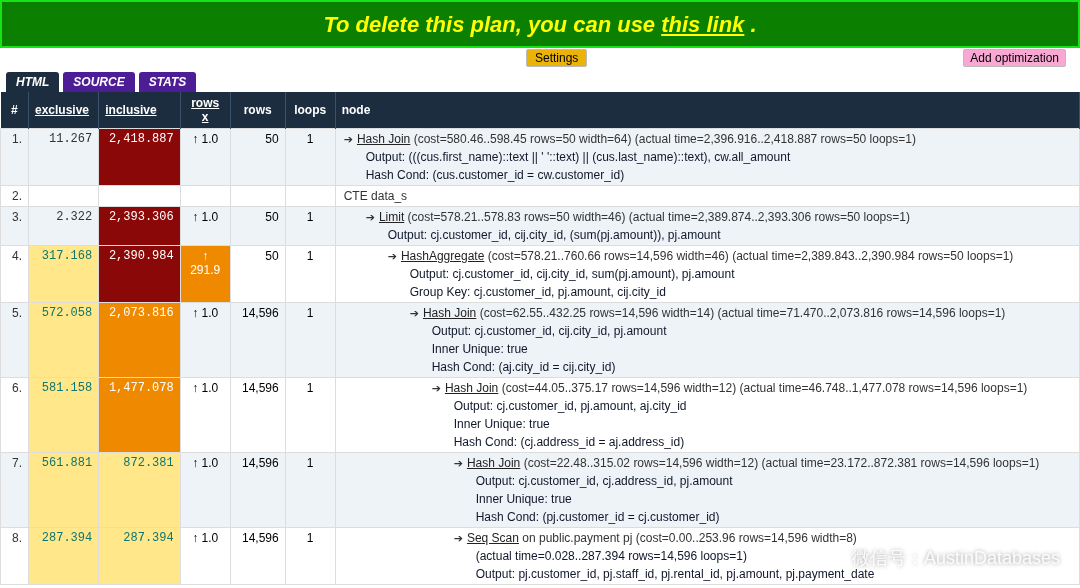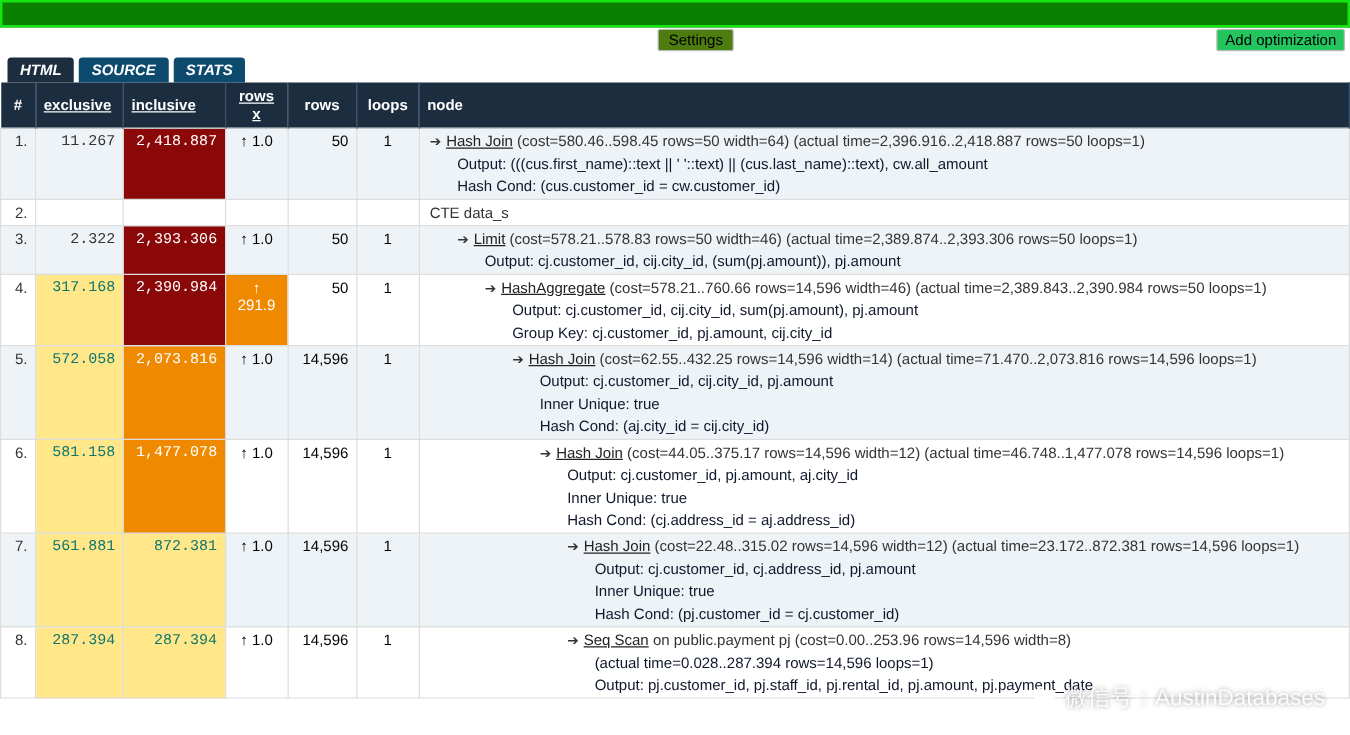--- a/index.html
+++ b/index.html
@@ -4,27 +4,27 @@
 <style>
   * { box-sizing: border-box; margin: 0; padding: 0; }
   body { font-family: Verdana, Arial, sans-serif; font-size: 12px; background: #fff; width: 1080px; }
   
   .banner { background: #0b8000; border: 2px solid #15e415; padding: 10px 0 8px; text-align: center; }
   .banner-title { color: #ffff00; font-size: 22px; font-weight: bold; font-style: italic; }
   .banner-title a { color: #ffff00; text-decoration: underline; }
   .banner-note { color: #ffff00; font-size: 12px; margin-top: 14px; }
   
   .toolbar { position: relative; height: 22px; }
-  .settings-btn { position: absolute; left: 526px; top: 1px; font: 12px Arial; padding: 1px 8px; background: #4d7c0f; border: 1px solid #bbb; border-radius: 2px; cursor: pointer; }
-  .add-opt-btn { position: absolute; right: 4px; top: 1px; font: 12px Arial; padding: 1px 6px; background: #22c55e; border: 1px solid #bbb; border-radius: 2px; cursor: pointer; }
+  .settings-btn { position: absolute; left: 526px; top: 1px; font: 12px Arial; padding: 1px 8px; background: #eab308; border: 1px solid #bbb; border-radius: 2px; cursor: pointer; }
+  .add-opt-btn { position: absolute; right: 14px; top: 1px; font: 12px Arial; padding: 1px 6px; background: #f9a8d4; border: 1px solid #bbb; border-radius: 2px; cursor: pointer; }
   
   .tabs { margin-top: 2px; display: flex; gap: 4px; padding-left: 6px; }
   .tab { display:inline-block; padding: 3px 10px; font-size: 12px; font-weight: bold; border-radius: 3px 3px 0 0; color: #fff; cursor: pointer; font-style: italic; }
   .tab.active { background: #1c2d3f; }
-  .tab.inactive { background: #0c4a6e; }
+  .tab.inactive { background: #4c1d95; }
   
   table.plan { width: 100%; border-collapse: collapse; }
   table.plan thead th { background: #1c2d3f; color: #fff; font-weight: bold; font-size: 12px; padding: 4px 6px; text-align: left; border-right: 1px solid #3a516b; vertical-align: middle; }
   table.plan thead th.linkhdr { text-decoration: underline; cursor: pointer; }
   table.plan thead th.num { text-align: center; }
   
   table.plan tbody td { border: 1px solid #ddd; padding: 3px 6px; vertical-align: top; font-size: 12px; }
   table.plan tbody tr:nth-child(odd) { background: #eef3f8; }
   table.plan tbody tr:nth-child(even) { background: #fff; }
   
@@ -51,20 +51,25 @@
   .indent-4 { padding-left: 90px; }
   .indent-5 { padding-left: 112px; }
   
   .watermark { position: absolute; right: 20px; bottom: 18px; color: rgba(255,255,255,0.9); font-size: 18px; font-weight: 300; pointer-events: none; text-shadow: 0 0 4px rgba(0,0,0,.4); display:flex; align-items:center; gap:6px;}
   .watermark svg { width:22px; height:22px; fill: rgba(255,255,255,0.9); }
 </style>
 </head>
 <body>
 
 <div class="banner">
+  <div class="banner-title">
+    <span>To delete this plan, you can use </span>
+    <a href="#">this link</a>
+    <span>.</span>
+  </div>
 </div>
 
 <div class="toolbar">
   <button class="settings-btn">Settings</button>
   <button class="add-opt-btn">Add optimization</button>
 </div>
 
 <div class="tabs">
   <span class="tab active">HTML</span>
   <span class="tab inactive">SOURCE</span>

